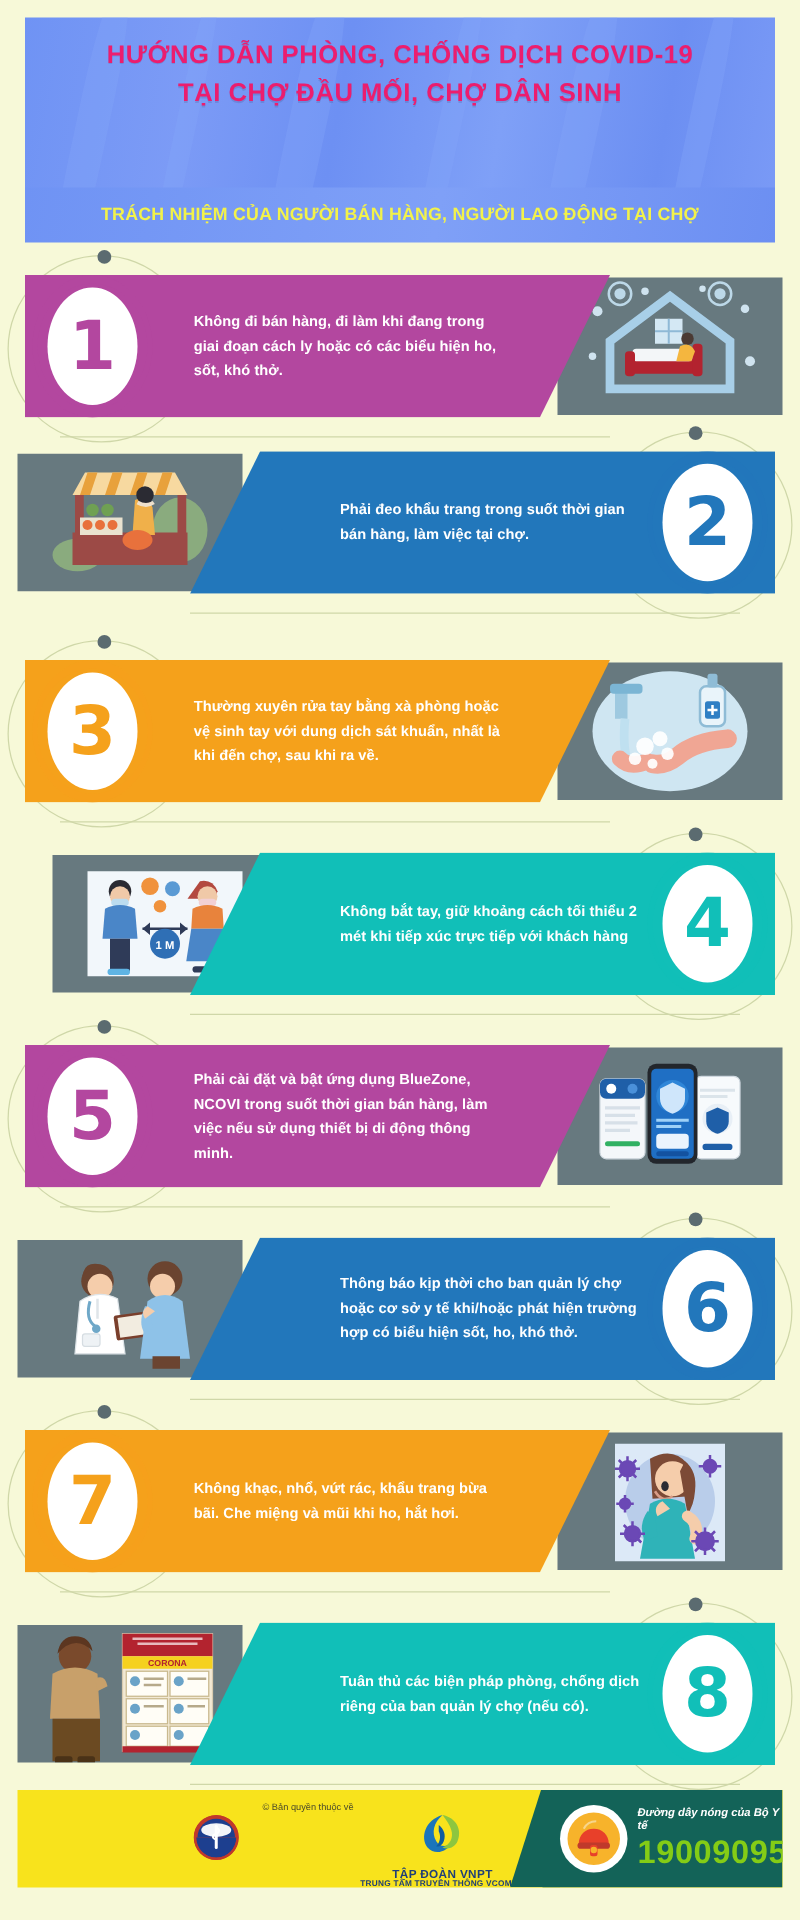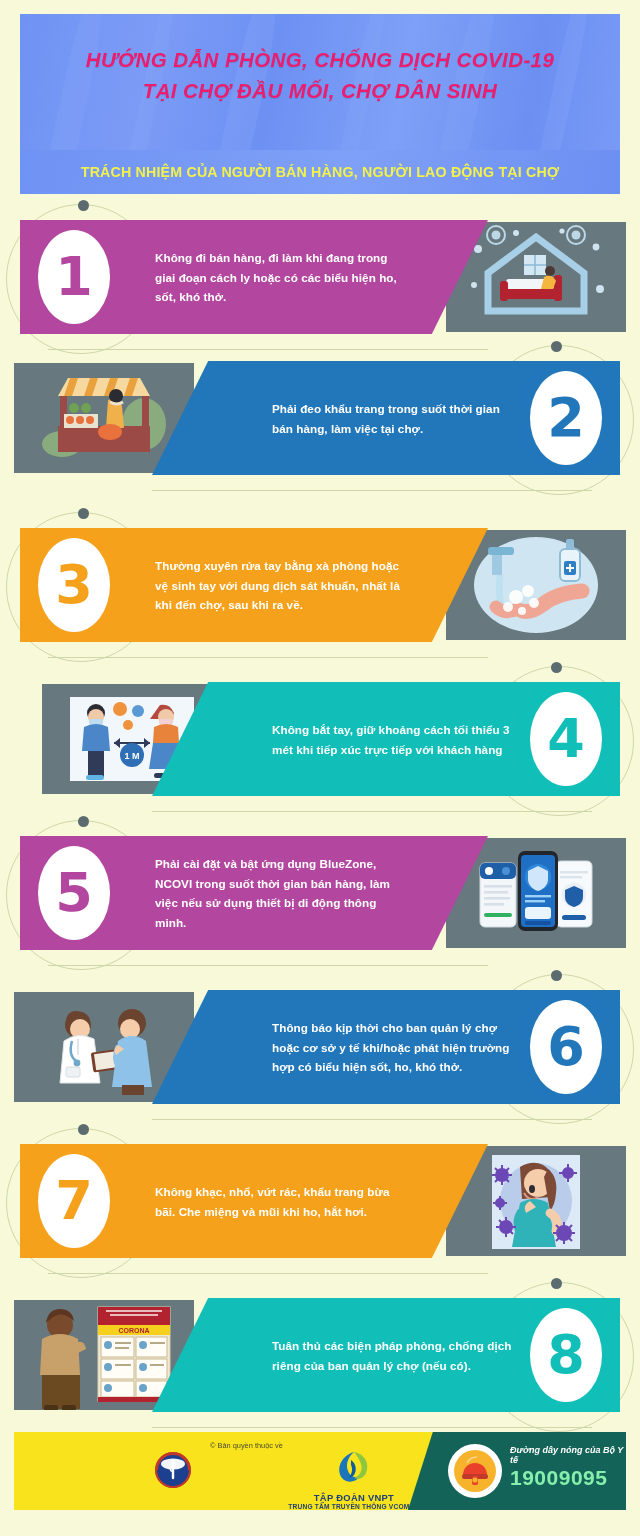--- a/index.html
+++ b/index.html
@@ -14,21 +14,21 @@
   .page{width:640px;height:1536px;position:relative;background:#f7f9d8;}
 
   
   .header{
     position:absolute;left:20px;top:14px;width:600px;height:160px;
     background:linear-gradient(100deg,#6f93f4 0%,#7c9bf6 22%,#6d90f3 42%,#7fa0f7 63%,#6c8ff2 84%,#7a9af6 100%);
     overflow:hidden;
   }
   .header .stripes{position:absolute;inset:0;opacity:.35;}
   .header .stripe{position:absolute;top:-30px;width:26px;height:240px;background:#85a5f8;transform:rotate(12deg);border-radius:40%;}
-  .title-wrap{position:relative;z-index:2;padding-top:30px;text-align:center;font-style:italic;}
+  .title-wrap{position:relative;z-index:2;padding-top:14px;text-align:center;}
   .t-line{
     color:#ec1d6e;font-weight:bold;letter-spacing:.4px;
     font-size:20.5px;line-height:31px;white-space:nowrap;
     text-shadow:0 1px 0 rgba(0,0,0,.10);
   }
   .subtitle-bar{
     position:absolute;left:20px;top:150px;width:600px;height:44px;
     background:linear-gradient(100deg,#6f93f4,#7fa0f7 55%,#6c8ff2);
     display:flex;align-items:center;justify-content:center;z-index:3;
   }
@@ -69,21 +69,21 @@
   .moh .lbl{margin-top:14px;font-size:11.6px;font-weight:bold;color:#c0392b;letter-spacing:.6px;}
   .vnpt{position:absolute;left:250px;top:16px;width:180px;text-align:center;}
   .vnpt .l1{font-size:9.4px;font-weight:bold;color:#1f3f78;letter-spacing:.3px;margin-top:2px;}
   .vnpt .l2{font-size:6.6px;font-weight:bold;color:#1f3f78;letter-spacing:.2px;}
   .hotline{position:absolute;right:0;top:0;width:192px;height:78px;background:#136358;}
   .hotline:before{content:"";position:absolute;left:-26px;top:0;width:40px;height:78px;background:#136358;
      clip-path:polygon(62% 0,100% 0,100% 100%,0 100%);}
   .hotline .ring{position:absolute;left:14px;top:12px;width:54px;height:54px;border-radius:50%;background:#fff;
      display:flex;align-items:center;justify-content:center;}
   .hotline .lbl{position:absolute;left:76px;top:13px;font-size:9px;font-style:italic;font-weight:bold;color:#fff;}
-  .hotline .num{position:absolute;left:76px;top:34px;font-size:21px;font-weight:bold;color:#86efac;letter-spacing:.5px;}
+  .hotline .num{position:absolute;left:76px;top:34px;font-size:26px;font-weight:bold;color:#84cc16;letter-spacing:.5px;}
 </style>
 </head>
 <body>
 
 <div class="page">
 
   <div class="header">
     <div class="stripes">
       <div class="stripe" style="left:40px"></div>
       <div class="stripe" style="left:120px;width:16px"></div>
@@ -259,21 +259,21 @@
       <text x="90" y="75" font-size="9" font-weight="bold" fill="#fff" text-anchor="middle" font-family="Liberation Sans">1 M</text>
       <g>
         <circle cx="78" cy="25" r="7" fill="#f0923c"></circle>
         <circle cx="96" cy="27" r="6" fill="#5a9ad4"></circle>
         <circle cx="86" cy="41" r="5" fill="#f0923c"></circle>
       </g>
     </g>
           </svg></div>
         <div class="banner" style="right: 20px; width: 468px;">
           <div class="shape" style="background: rgb(17, 191, 184); clip-path: polygon(12% 0px, 100% 0px, 100% 100%, 0px 100%);"></div>
-          <div class="txt" style="left: 120px; width: 252px;">Không bắt tay, giữ khoảng cách tối thiểu 3 mét khi tiếp xúc trực tiếp với khách hàng</div>
+          <div class="txt" style="left: 120px; width: 252px;">Không bắt tay, giữ khoảng cách tối thiểu 2 mét khi tiếp xúc trực tiếp với khách hàng</div>
         </div>
         <div class="badge" style="right: 26px;">
           <div class="outer2" style="background: rgb(17, 191, 184); opacity: 0.55;"></div>
           <div class="outer" style="background: rgb(17, 191, 184);"></div>
           <div class="inner">
             <span class="num" style="color: rgb(17, 191, 184);">4</span>
           </div>
         </div>
       </div>
       <div class="row" style="top: 818px;">

